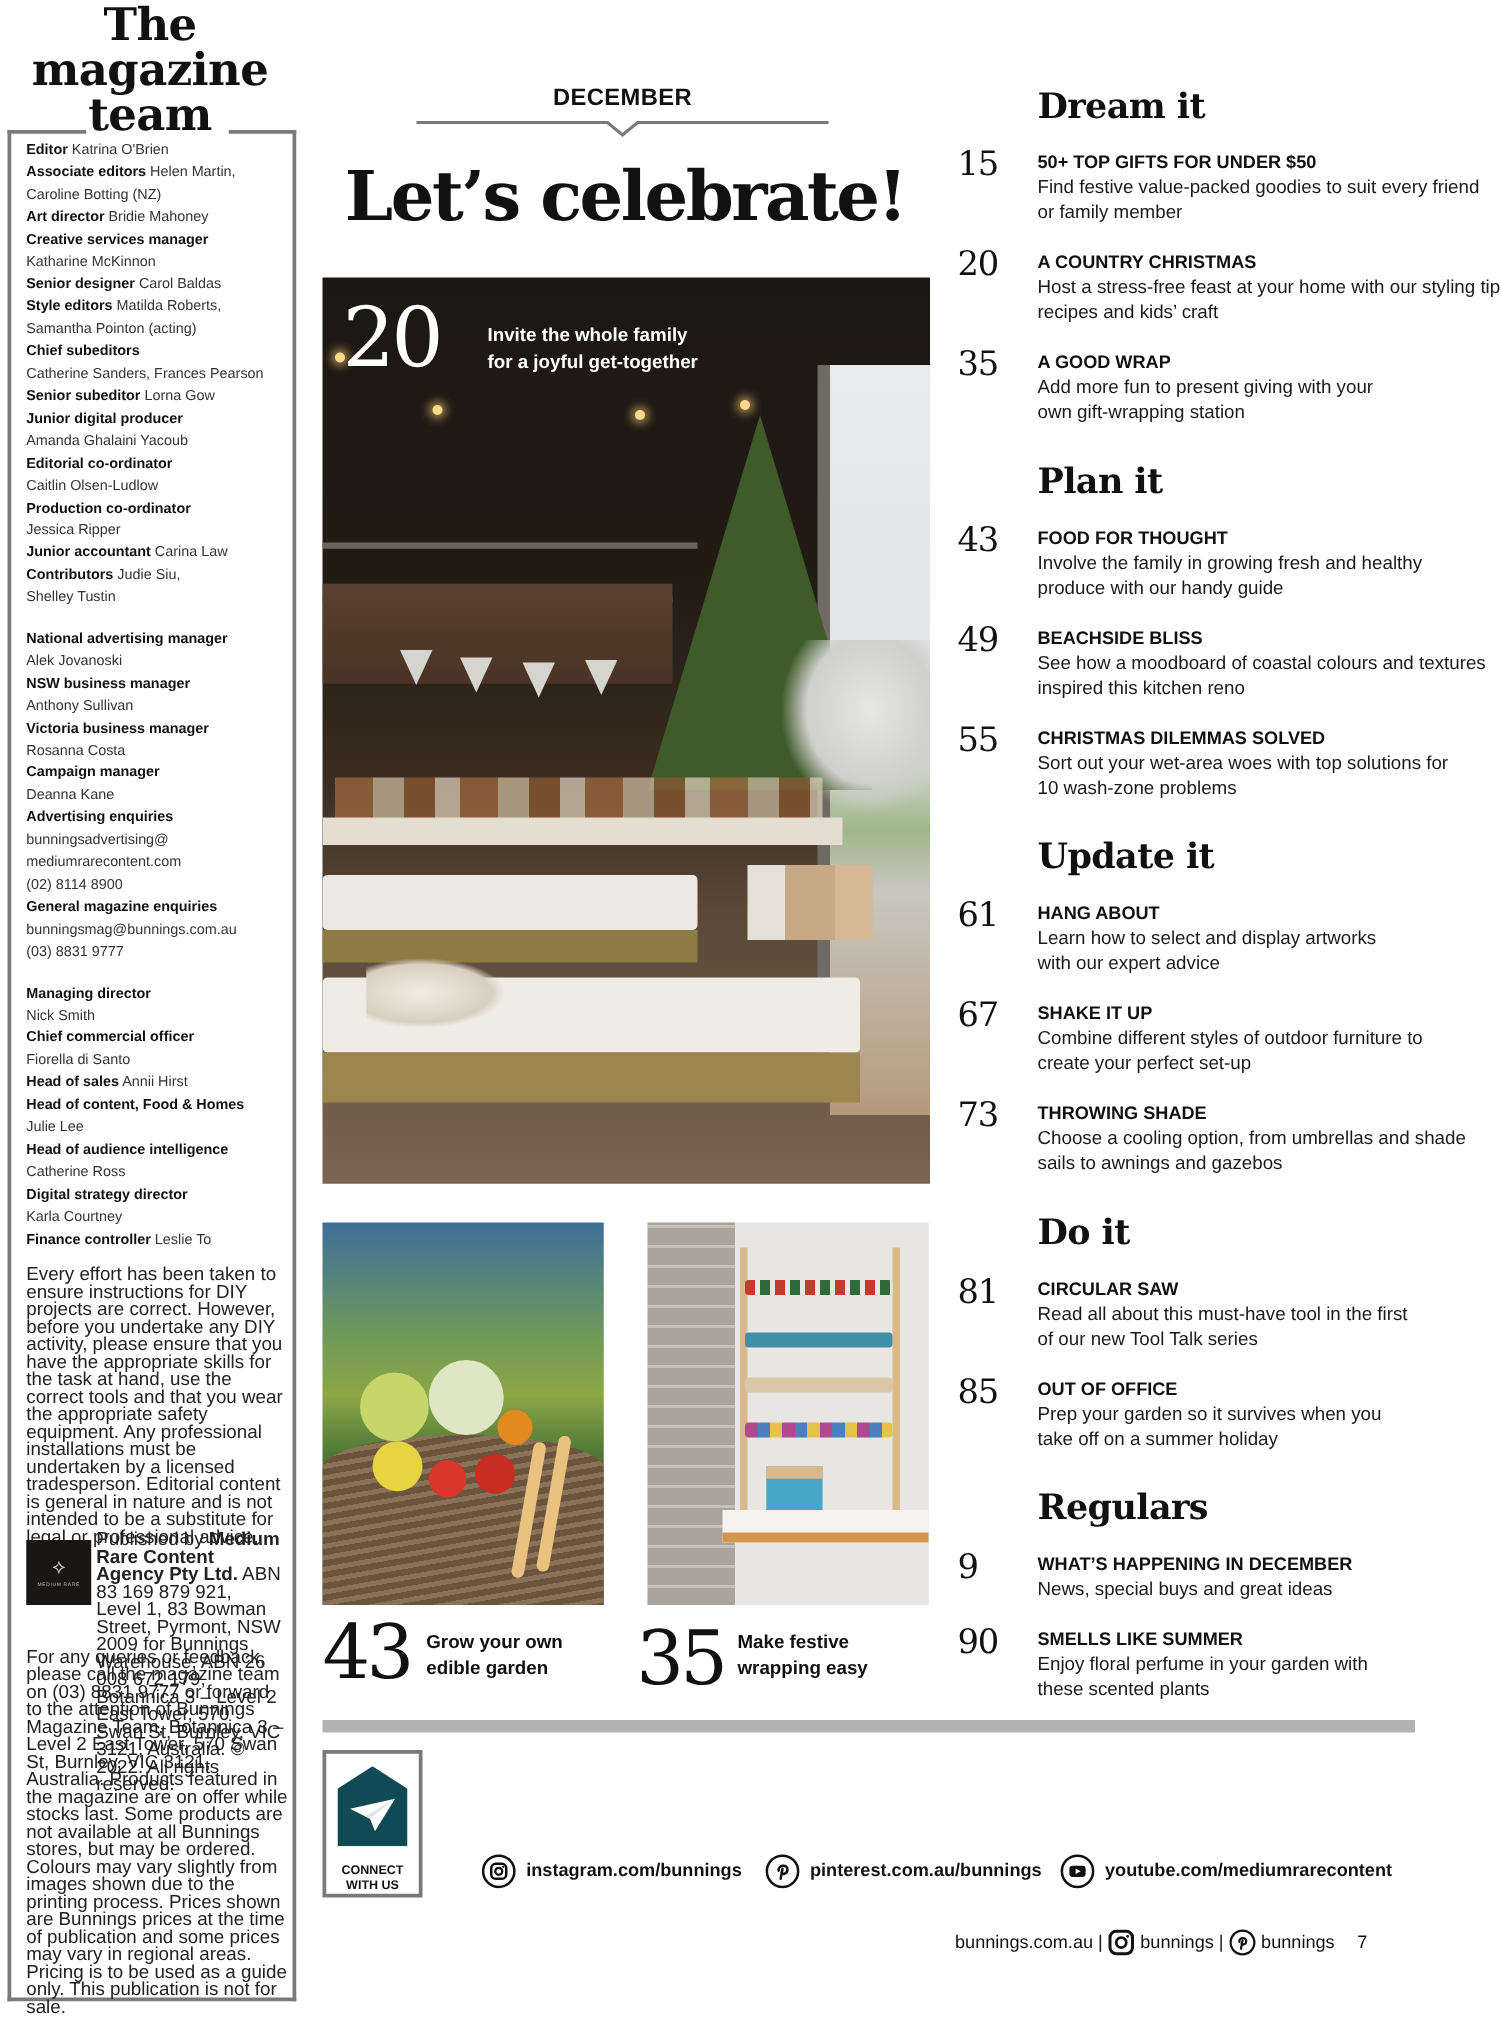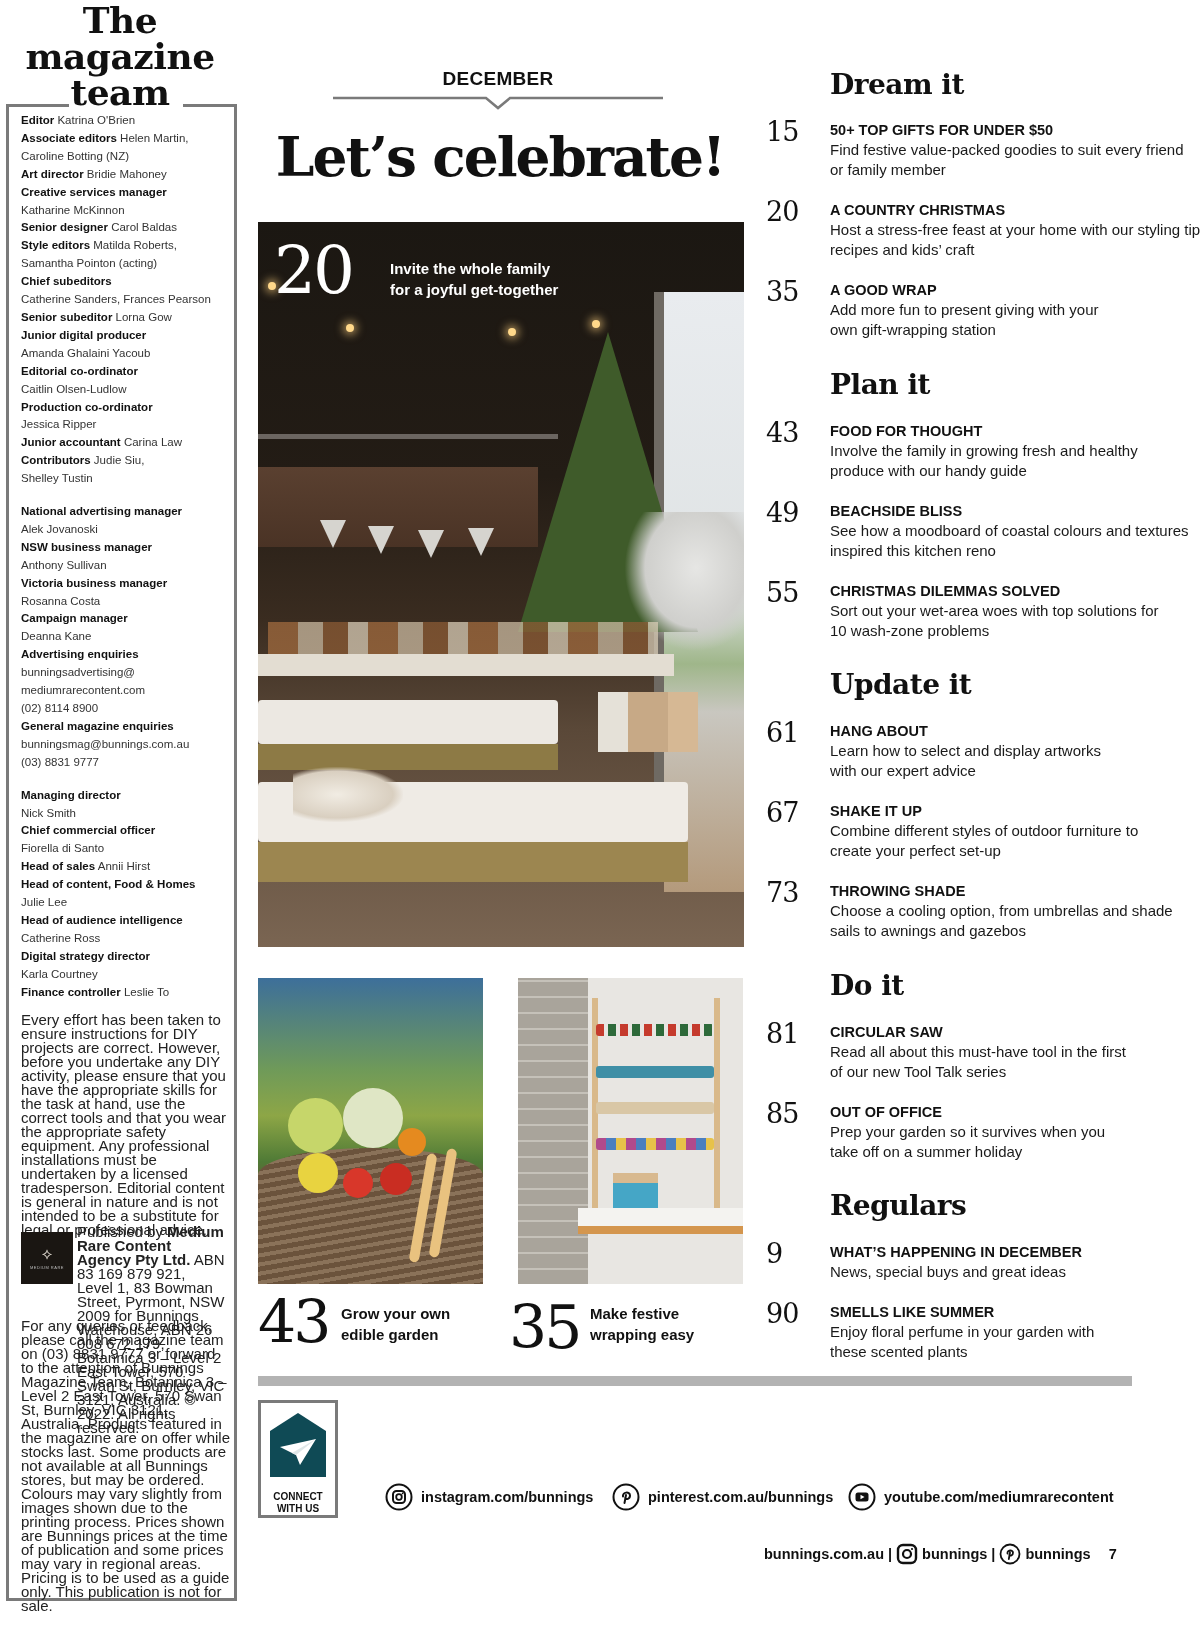--- a/index.html
+++ b/index.html
@@ -108,21 +108,21 @@
   
   .grey-bar { position: absolute; left: 258px; top: 1376px; width: 874px; height: 10px; background: #b3b3b3; }
   .connect-box { position: absolute; left: 258px; top: 1400px; width: 80px; height: 118px; border: 3px solid #7a7a7a; }
   .connect-icon { position: absolute; left: 9px; top: 10px; width: 56px; height: 64px; }
   .connect-label { position: absolute; left: 0; top: 88px; width: 74px; text-align: center; font-weight: bold; font-size: 10px; line-height: 12px; }
   .share-text { position: absolute; left: 345px; top: 1410px; width: 780px; text-align: center; font-size: 19px; line-height: 24px; color: #222; }
   .share-text b { color: #000; }
   .social-row { position: absolute; top: 1482px; height: 30px; display: flex; align-items: center; font-weight: bold; font-size: 14.5px; }
   .social-icon { width: 28px; height: 28px; margin-right: 8px; }
 
-  .footer { position: absolute; left: 764px; top: 1542px; height: 24px; display: flex; align-items: center; font-weight: bold; font-size: 14.5px; }
+  .footer { position: absolute; left: 764px; top: 1542px; height: 24px; display: flex; align-items: center; font-weight: normal; font-size: 14.5px; }
   .footer .sep { margin: 0 4px; }
   .footer .ficon { width: 22px; height: 22px; margin-right: 4px; }
   .footer .page-no { margin-left: 18px; }
 </style>
 </head>
 <body>
 
 <div class="masthead-title">
   <div>The</div>
   <div>magazine</div>

